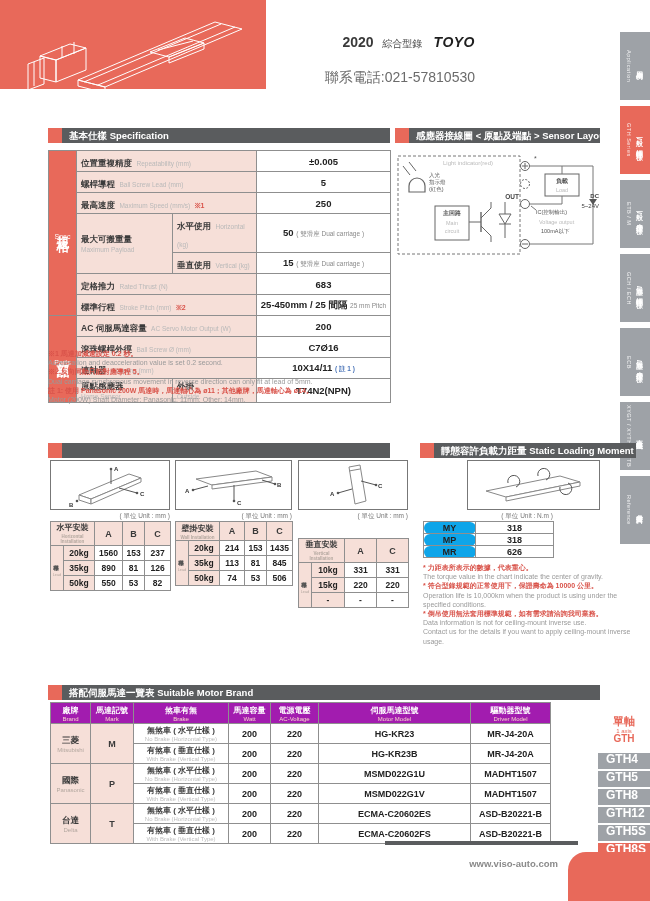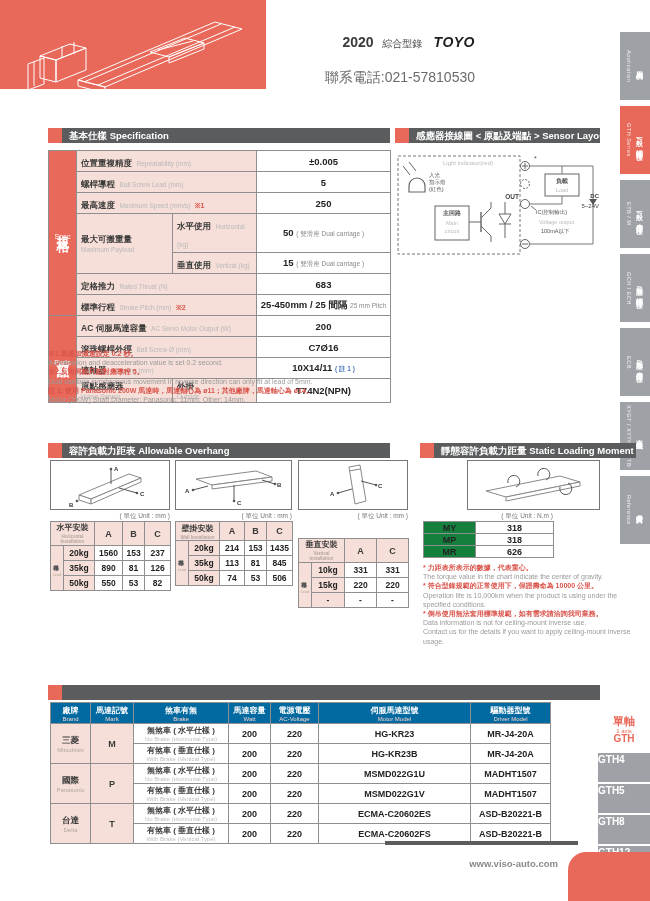--- a/index.html
+++ b/index.html
@@ -59,42 +59,42 @@
   .oh .colh { font-size:9px; font-weight:bold; color:#3a3a3a; }
   .oh td { text-align:center; vertical-align:middle; font-size:8.5px; font-weight:bold; color:#222; background:#fff; }
   .oh .load { background:#F6DFD8; }
   .oh .lead { background:#F6DFD8; padding:0; }
   .lead-zh { writing-mode:vertical-rl; font-size:5.5px; font-weight:bold; color:#555; margin:0 auto; letter-spacing:1px; }
   .lead-num { font-size:5.5px; color:#555; font-weight:bold; }
   .lead-en { font-size:4.5px; color:#b3a79f; font-weight:normal; display:block; transform:scale(.85); }
 
   
   .sm td { text-align:center; vertical-align:middle; font-size:9px; font-weight:bold; color:#222; }
-  .sm .lbl2 { background:#15803d; }
+  .sm .lbl2 { background:#0ea5e9;border-radius:6px; }
 
   
-  .mt th { background:#0369a1; color:#fff; padding:1px 0; text-align:center; vertical-align:middle; }
+  .mt th { background:#a21caf; color:#fff; padding:1px 0; text-align:center; vertical-align:middle; }
   .mt .h-zh { display:block; font-size:8px; font-weight:bold; }
   .mt .h-en { display:block; font-size:6px; color:#f8d4cc; font-weight:normal; }
   .mt td { text-align:center; vertical-align:middle; background:#fff; }
   .mt .brand { background:#F6DFD8; }
   .mt .b-zh { display:block; font-size:8.5px; font-weight:bold; color:#3a3a3a; }
   .mt .b-en { display:block; font-size:6px; color:#b3a79f; }
   .mt .mark { background:#F6DFD8; font-size:9px; font-weight:bold; color:#3a3a3a; }
   .mt .brk-zh { display:block; font-size:8px; font-weight:bold; color:#3a3a3a; }
   .mt .brk-en { display:block; font-size:6px; color:#bdbdbd; }
   .mt .num { font-size:9px; font-weight:bold; color:#222; }
 
   
   .badge { text-align:center; color:#E8695A; line-height:1.05; }
   .badge-zh { font-size:11px; font-weight:bold; display:block; }
   .badge-en { font-size:6px; display:block; }
   .badge-series { font-size:10px; font-weight:bold; display:block; }
-  .mtab { width:52px; height:29px; background:#9EA2A7; color:#fff; font-size:10px; font-weight:bold;
-          line-height:13px; padding-left:0; margin-bottom:2px; }
+  .mtab { width:52px; height:16px; background:#9EA2A7; color:#fff; font-size:12px; font-weight:bold;
+          line-height:13px; padding-left:8px; margin-bottom:2px; }
   .mtab.active { background:#E8695A; }
 
   .footer-bar { left:385px; top:841px; width:193px; height:4px; background:#5A5C5E; }
   .website { top:858px; right:92px; font-size:9.5px; font-weight:bold; color:#8a8a8a; }
   .corner { left:568px; top:852px; width:82px; height:49px; background:#E8695A; border-top-left-radius:18px; }
 
   svg text { font-family:"Liberation Sans", sans-serif; }
 </style>
 </head>
 <body>
@@ -340,21 +340,20 @@
     <text x="144" y="74" font-size="5.5" fill="#bbbbbb">Voltage output</text>
     <text x="146" y="83" font-size="5.5" fill="#555">100mA以下</text>
     <polygon points="194,49 202,49 198,55" fill="#555"></polygon>
     <text x="204" y="48" font-size="6" font-weight="bold" fill="#444" text-anchor="end">DC</text>
     <text x="204" y="58" font-size="6" fill="#444" text-anchor="end">5~24V</text>
   </svg>
 </div>
 
 <div class="abs sec-bar" style="left:48px;top:443px;width:342px;">
   <span class="sec-accent"></span>
-  <span class="sec-title">容許負載力距表 Allowable Overhang</span>
 </div>
 <div class="abs sec-bar" style="left:420px;top:443px;width:216px;">
   <span class="sec-accent"></span>
   <span class="sec-title">靜態容許負載力距量 Static Loading Moment</span>
 </div>
 
 <div class="abs diag-box" style="left:50px;top:460px;width:120px;height:50px;">
   <svg width="118" height="48" viewBox="0 0 118 48">
     <polygon points="28,34 78,13 90,17 40,38" fill="#fff" stroke="#888"></polygon>
     <polygon points="28,34 40,38 40,43 28,39" fill="#fff" stroke="#888"></polygon>
@@ -564,20 +563,21 @@
   <div class="ng">The torque value in the chart indicate the center of gravity.</div>
   <div class="nr">* 符合型錄規範的正常使用下，保證壽命為 10000 公里。</div>
   <div class="ng">Operation life is 10,000km when the product is using under the specified conditions.</div>
   <div class="nr">* 倒吊使用無法套用標準規範，如有需求請洽詢我司業務。</div>
   <div class="ng">Data information is not for ceiling-mount inverse use.</div>
   <div class="ng">Contact us for the details if you want to apply ceiling-mount inverse usage.</div>
 </div>
 
 <div class="abs sec-bar" style="left:48px;top:685px;width:552px;">
   <span class="sec-accent"></span>
+  <span class="sec-title">搭配伺服馬達一覽表 Suitable Motor Brand</span>
 </div>
 
 <table class="abs tbl mt" style="left:50px;top:702px;width:500px;">
   <colgroup>
     <col style="width:40px">
       <col style="width:43px">
       <col style="width:95px">
       <col style="width:42px">
     <col style="width:48px">
       <col style="width:152px">

